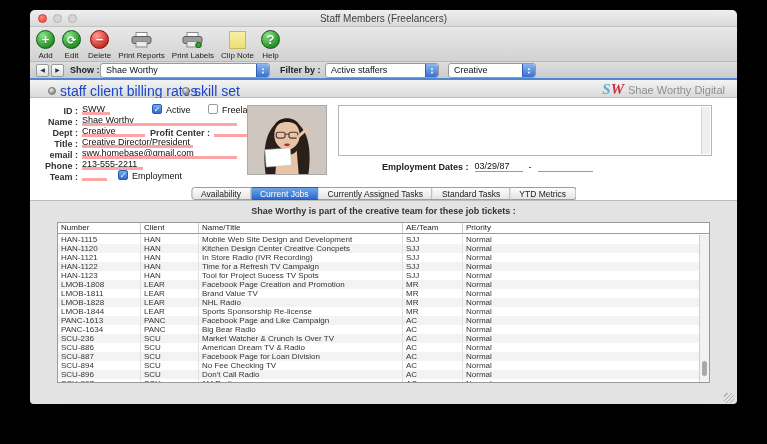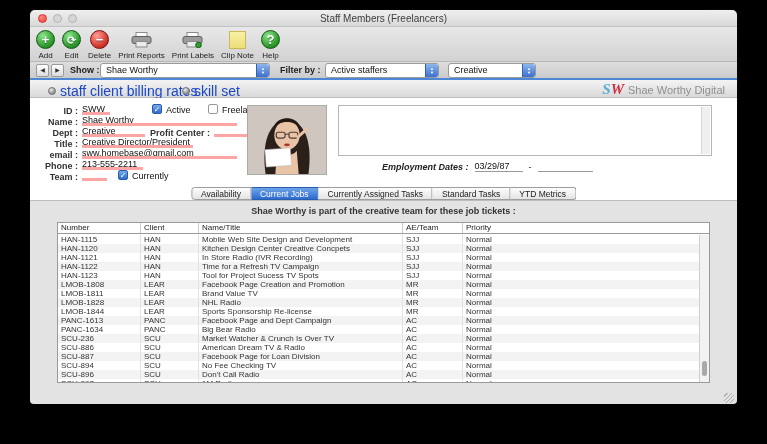--- a/index.html
+++ b/index.html
@@ -69,21 +69,21 @@
   .cb { position:absolute; width:10px; height:10px; border:1px solid #999; border-radius:2px; background:#fff; }
   .cb.on { background:linear-gradient(#79a9e8,#2e6cc9); border-color:#2a5cae; color:#fff; font-size:8px;
            line-height:9px; text-align:center; font-weight:bold; }
   .cblabel { position:absolute; font-size:9px; color:#111; }
   .photo { position:absolute; left:217px; top:7px; width:80px; height:70px; border:1px solid #aaa; }
   .notes { position:absolute; left:308px; top:7px; width:374px; height:51px; background:#fff;
            border:1px solid #b5b5b5; }
   .notes .track { position:absolute; right:1px; top:1px; bottom:1px; width:9px; background:#efefef;
                   border-left:1px solid #d5d5d5; }
   .emprow { position:absolute; left:352px; top:63px; display:flex; align-items:flex-end; gap:6px; }
-  .emprow .elabel { font-size:9px; font-weight:bold; color:#222;font-style:italic; }
+  .emprow .elabel { font-size:9px; font-weight:bold; color:#222; }
   .emprow .eval { font-size:9px; color:#111; border-bottom:1px solid #9a9a9a; min-width:48px; text-align:left; }
   .emprow .edash { font-size:9px; color:#222; }
   .emprow .eempty { border-bottom:1px solid #9a9a9a; width:55px; height:10px; }
 
   
   .tabszone { position:relative; height:14px; background:#fff; }
   .tabs { position:absolute; left:50%; transform:translateX(-50%); top:1px; display:flex;justify-content:center; }
   .tab { height:13px; line-height:12px; font-size:8.5px; color:#222; padding:0 9px;
          background:linear-gradient(#fdfdfd,#e4e4e4); border:1px solid #9e9e9e; border-left:none;
          white-space:nowrap; cursor:pointer; }
@@ -245,21 +245,21 @@
 
       <span class="flabel" style="top:52px">email :</span>
       <span class="fval" style="left:52px; top:50px; width:155px">sww.homebase@gmail.com</span>
 
       <span class="flabel" style="top:63px">Phone :</span>
       <span class="fval" style="left:52px; top:61px; width:61px">213-555-2211</span>
 
       <span class="flabel" style="top:74px">Team :</span>
       <span class="fval" style="left:52px; top:72px; width:25px"></span>
       <span class="cb on" style="left:88px; top:72px">✓</span>
-      <span class="cblabel" style="left:102px; top:73px">Currently</span>
+      <span class="cblabel" style="left:102px; top:73px">Employment</span>
 
       <svg class="photo" viewBox="0 0 80 70" preserveAspectRatio="none">
         <rect width="80" height="70" fill="#cfc6c0"></rect>
         <path d="M18 70 C14 40 20 16 40 14 C60 16 66 40 62 70 Z" fill="#2b1f1a"></path>
         <ellipse cx="40" cy="30" rx="13" ry="15" fill="#e8c3a6"></ellipse>
         <path d="M27 24 C30 14 50 14 53 24 L53 20 C48 10 32 10 27 20 Z" fill="#241812"></path>
         <rect x="29" y="27" width="9" height="6" rx="2" fill="none" stroke="#4a3a30" stroke-width="1.2"></rect>
         <rect x="42" y="27" width="9" height="6" rx="2" fill="none" stroke="#4a3a30" stroke-width="1.2"></rect>
         <line x1="38" y1="29" x2="42" y2="29" stroke="#4a3a30" stroke-width="1"></line>
         <path d="M51 32 L60 24" stroke="#e8c3a6" stroke-width="3" stroke-linecap="round"></path>
@@ -360,21 +360,21 @@
             <div class="trow">
               <div class="tcell c1">LMOB-1844</div>
               <div class="tcell c2">LEAR</div>
               <div class="tcell c3">Sports Sponsorship Re-license</div>
               <div class="tcell c4">MR</div>
               <div class="tcell c5">Normal</div>
             </div>
             <div class="trow">
               <div class="tcell c1">PANC-1613</div>
               <div class="tcell c2">PANC</div>
-              <div class="tcell c3">Facebook Page and Dept Campaign</div>
+              <div class="tcell c3">Facebook Page and Like Campaign</div>
               <div class="tcell c4">AC</div>
               <div class="tcell c5">Normal</div>
             </div>
             <div class="trow">
               <div class="tcell c1">PANC-1634</div>
               <div class="tcell c2">PANC</div>
               <div class="tcell c3">Big Bear Radio</div>
               <div class="tcell c4">AC</div>
               <div class="tcell c5">Normal</div>
             </div>

